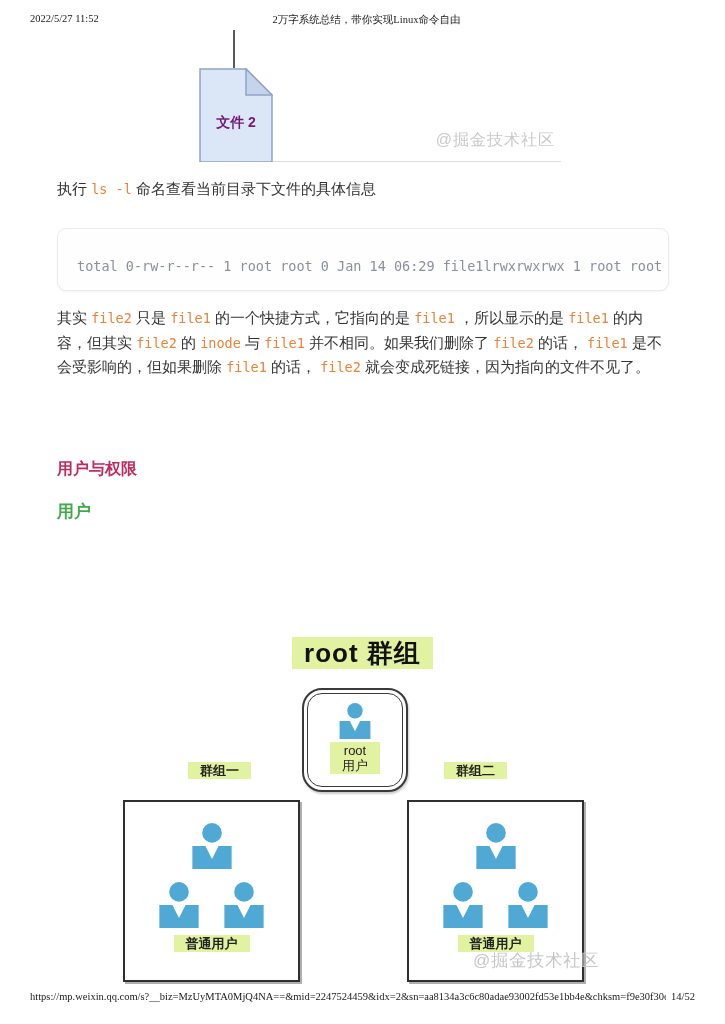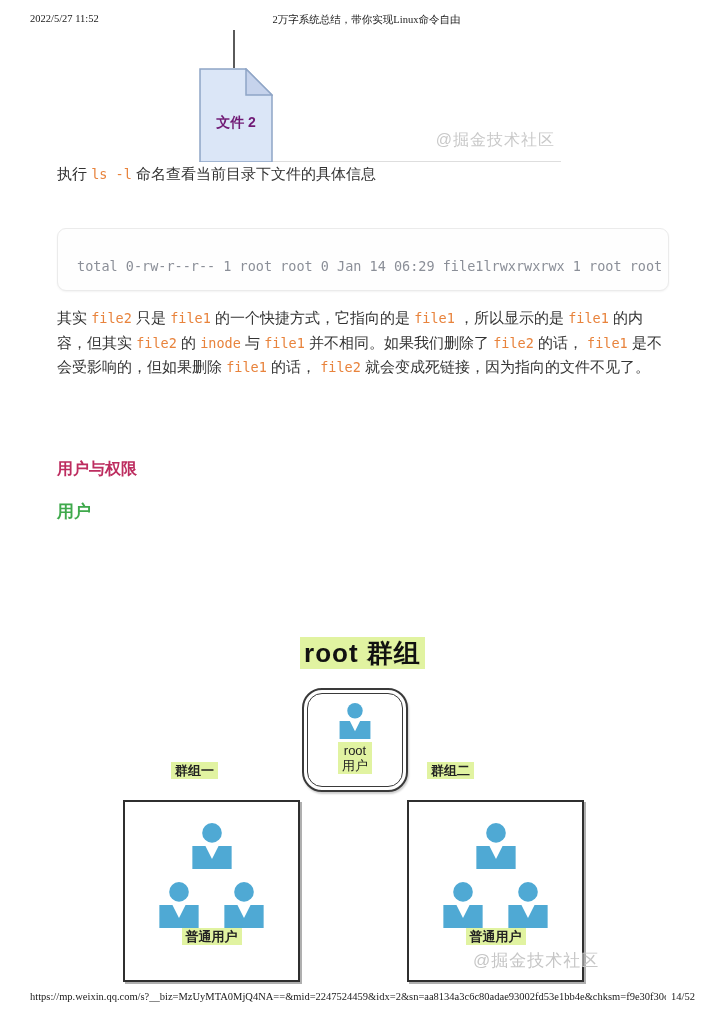--- a/index.html
+++ b/index.html
@@ -50,21 +50,21 @@
   }
   .watermark { color: #c9c9c9; letter-spacing: 1px; }
   .wm1 { position: absolute; right: 6px; bottom: 10px; font-size: 16px; }
 
   
   .body-text {
     position: absolute; left: 57px; width: 614px;
     font-size: 15px; line-height: 23.5px; color: #333333;
     word-break: break-all;
   }
-  .exec-line { top: 162px; }
+  .exec-line { top: 177px; }
   .para1 { top: 306px; }
   .para2 { top: 543px; width: 616px; }
   .inline-code {
     font-family: "DejaVu Sans Mono", monospace;
     font-size: 13.5px; color: #e8833c;
   }
 
   
   .code-block {
     position: absolute; left: 57px; top: 228px;
@@ -87,21 +87,21 @@
     position: absolute; left: 57px; top: 459px;
     font-size: 16px; font-weight: 700; color: #bd2c5f;
   }
   .h-green {
     position: absolute; left: 57px; top: 500px;
     font-size: 17px; font-weight: 700; color: #3fa94c;
   }
 
   
   .figure-groups { position: absolute; left: 0; top: 632px; width: 725px; height: 352px; }
-  .hl { background: #e1f3a1; padding: 1px 4px; }
+  .hl { background: #e1f3a1; padding: 1px 12px; }
   .fig-title {
     position: absolute; left: 0; right: 0; top: 4px;
     text-align: center;
     font-size: 26px; font-weight: 800; color: #111;
     letter-spacing: 1px;
   }
   .root-box {
     position: absolute; left: 302px; top: 56px; width: 106px; height: 104px;
     border: 2px solid #3a3a3a; border-radius: 20px;
     padding: 3px; background: #fff;
@@ -112,36 +112,36 @@
     border: 1.5px solid #3a3a3a; border-radius: 15px;
     display: flex; flex-direction: column; align-items: center;
     padding-top: 9px;
   }
   .root-label {
     margin-top: 3px; text-align: center;
     font-size: 13px; line-height: 15px; color: #222; font-weight: 400;
   }
   .group-label {
     position: absolute; top: 130px; width: 80px;
-    text-align: left; font-size: 13px; font-weight: 700; color: #222;
+    text-align: right; font-size: 13px; font-weight: 700; color: #222;
   }
   .g1 { left: 171px; }
   .g2 { left: 427px; }
   .group-box {
     position: absolute; top: 168px; width: 177px; height: 182px;
     border: 2px solid #2f2f2f; background: #fff;
     box-shadow: 2px 2px 0 rgba(110,110,110,0.55);
     display: flex; flex-direction: column; align-items: center;
     padding-top: 21px;
   }
   .gb-left { left: 123px; }
   .gb-right { left: 407px; }
   .person-row { display: flex; gap: 17px; margin-top: 13px; }
   .normal-user-label {
-    font-size: 13px; font-weight: 700; color: #222;
+    margin-top: 7px; font-size: 13px; font-weight: 700; color: #222;
   }
   .person { display: block; }
   .person circle, .person path { fill: #4fa9d4; }
   .wm2 { position: absolute; left: 473px; top: 317px; font-size: 17px; z-index: 5; color: #c6c6c6; }
 </style>
 </head>
 <body>
 
 <div class="page">
 

